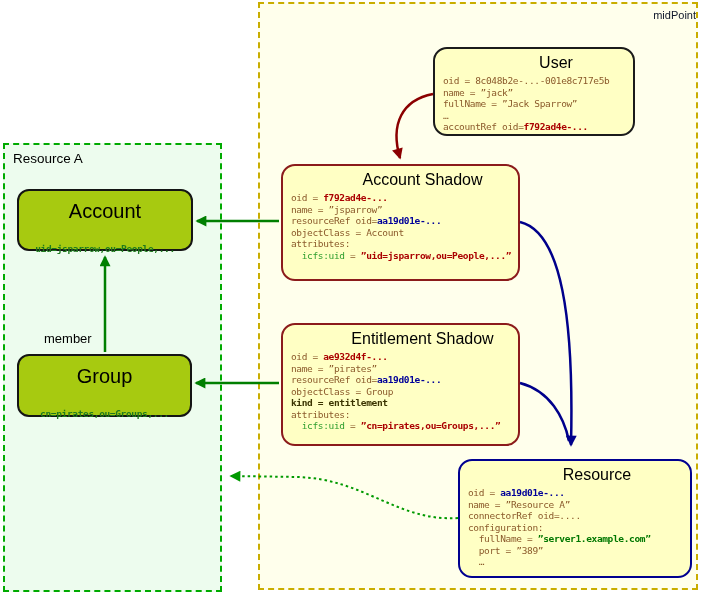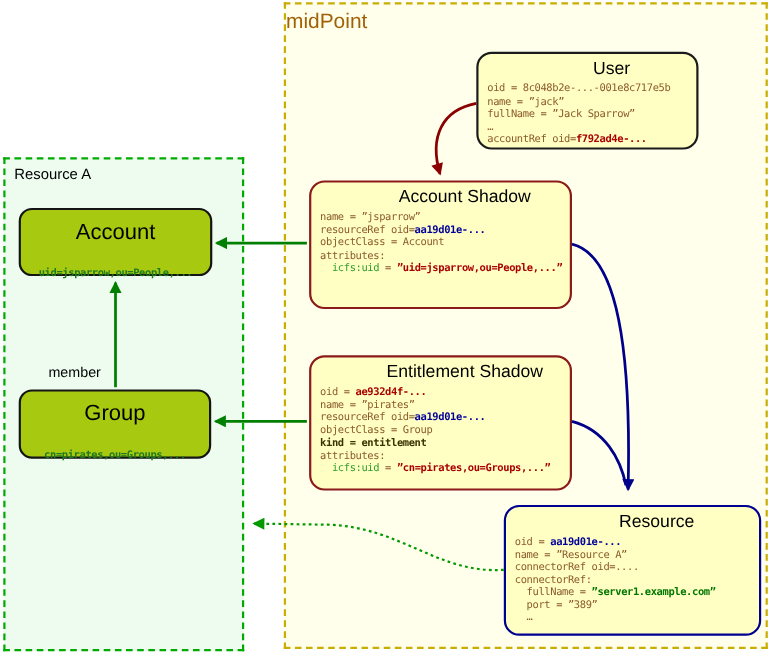--- a/index.html
+++ b/index.html
@@ -11,22 +11,22 @@
   .container { position:absolute; box-sizing:border-box; }
   .midpoint {
     left:258px; top:2px; width:440px; height:588px;
     border:2px dashed #c9ad00; background:#ffffec; z-index:0;
   }
   .resource-a {
     left:3px; top:143px; width:219px; height:449px;
     border:2px dashed #00aa00; background:#edfcee; z-index:0;
   }
   .midpoint-title {
-    position:absolute; top:5px; left:0; width:100%; text-align:left;
-    font-size:19px; color:#a16207;
+    position:absolute; top:5px; left:0; width:100%; text-align:right;
+    font-size:11px; color:#0f172a;
   }
   .resource-a-title {
     position:absolute; top:6px; left:8px; font-size:13.5px; color:#000;
   }
   
   .ybox {
     position:absolute; box-sizing:border-box; background:#ffffc4;
     border-radius:14px; z-index:2; padding-top:4px;
   }
   .ybox .title { text-align:center; font-size:16px; line-height:19px; color:#000;margin-left:44px; }
@@ -84,20 +84,21 @@
         <div class="tline"><span class="seg-base">name = ”jack”</span></div>
         <div class="tline"><span class="seg-base">fullName = ”Jack Sparrow”</span></div>
         <div class="tline"><span class="seg-base">…</span></div>
         <div class="tline"><span class="seg-base">accountRef oid=</span><span class="seg-redb">f792ad4e-...</span></div>
       </div>
   </div>
 
   <div class="ybox account-shadow-box">
     <div class="title">Account Shadow</div>
     <div class="lines">
+        <div class="tline"><span class="seg-base">oid = </span><span class="seg-redb">f792ad4e-...</span></div>
         <div class="tline"><span class="seg-base">name = ”jsparrow”</span></div>
         <div class="tline"><span class="seg-base">resourceRef oid=</span><span class="seg-navyb">aa19d01e-...</span></div>
         <div class="tline"><span class="seg-base">objectClass = Account</span></div>
         <div class="tline"><span class="seg-base">attributes:</span></div>
         <div class="tline"><span class="seg-base">  </span><span class="seg-green">icfs:uid</span><span class="seg-base"> = </span><span class="seg-redb">”uid=jsparrow,ou=People,...”</span></div>
       </div>
   </div>
 
   <div class="ybox entitlement-shadow-box">
     <div class="title">Entitlement Shadow</div>
@@ -111,21 +112,21 @@
         <div class="tline"><span class="seg-base">  </span><span class="seg-green">icfs:uid</span><span class="seg-base"> = </span><span class="seg-redb">”cn=pirates,ou=Groups,...”</span></div>
       </div>
   </div>
 
   <div class="ybox resource-box">
     <div class="title">Resource</div>
     <div class="lines">
         <div class="tline"><span class="seg-base">oid = </span><span class="seg-navyb">aa19d01e-...</span></div>
         <div class="tline"><span class="seg-base">name = ”Resource A”</span></div>
         <div class="tline"><span class="seg-base">connectorRef oid=....</span></div>
-        <div class="tline"><span class="seg-base">connectorRef:</span></div>
+        <div class="tline"><span class="seg-base">configuration:</span></div>
         <div class="tline"><span class="seg-base">  fullName = </span><span class="seg-greenb">”server1.example.com”</span></div>
         <div class="tline"><span class="seg-base">  port = ”389”</span></div>
         <div class="tline"><span class="seg-base">  …</span></div>
       </div>
   </div>
 
   <div class="gbox account-box">
     <div class="gtitle">Account</div>
     <div class="gsub">uid=jsparrow,ou=People,...</div>
   </div>

